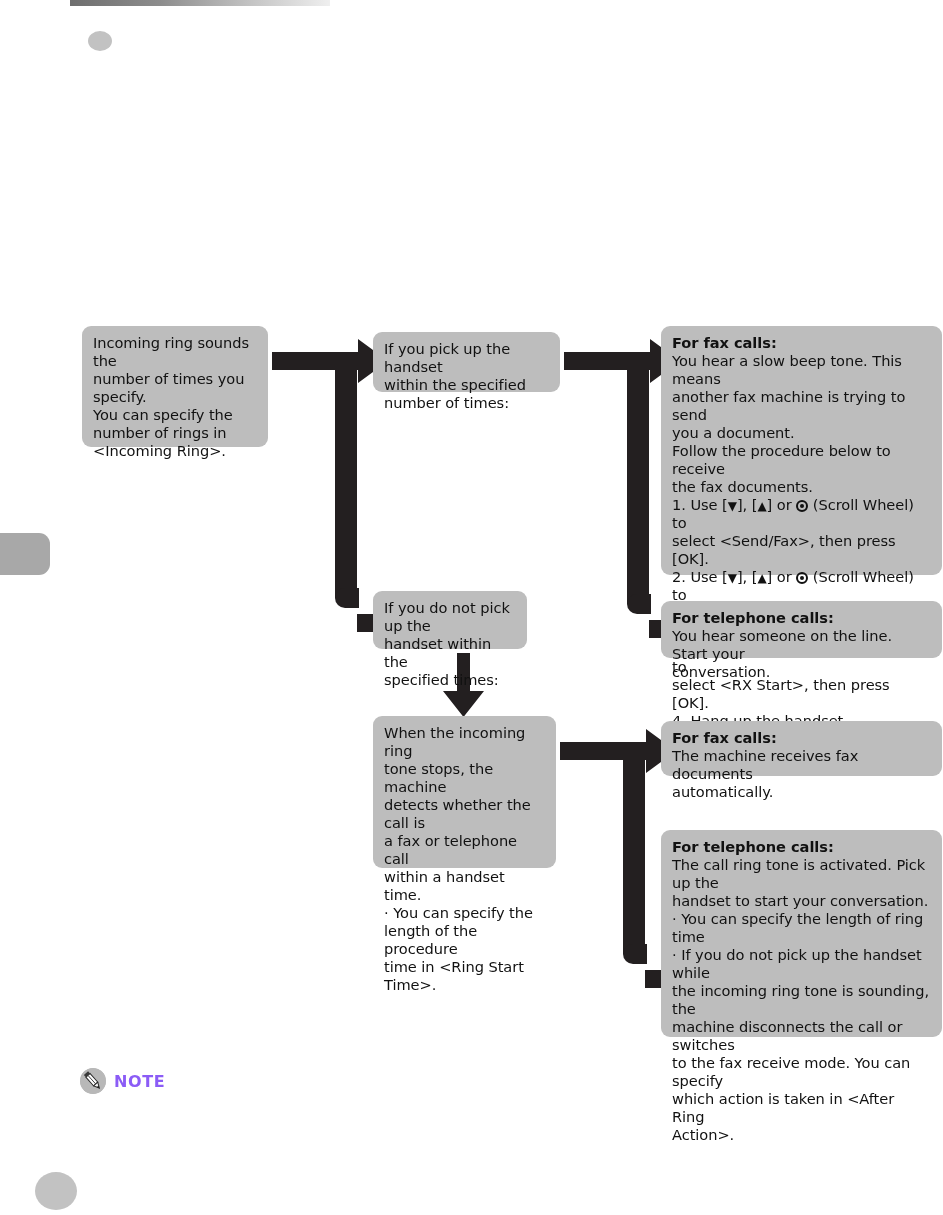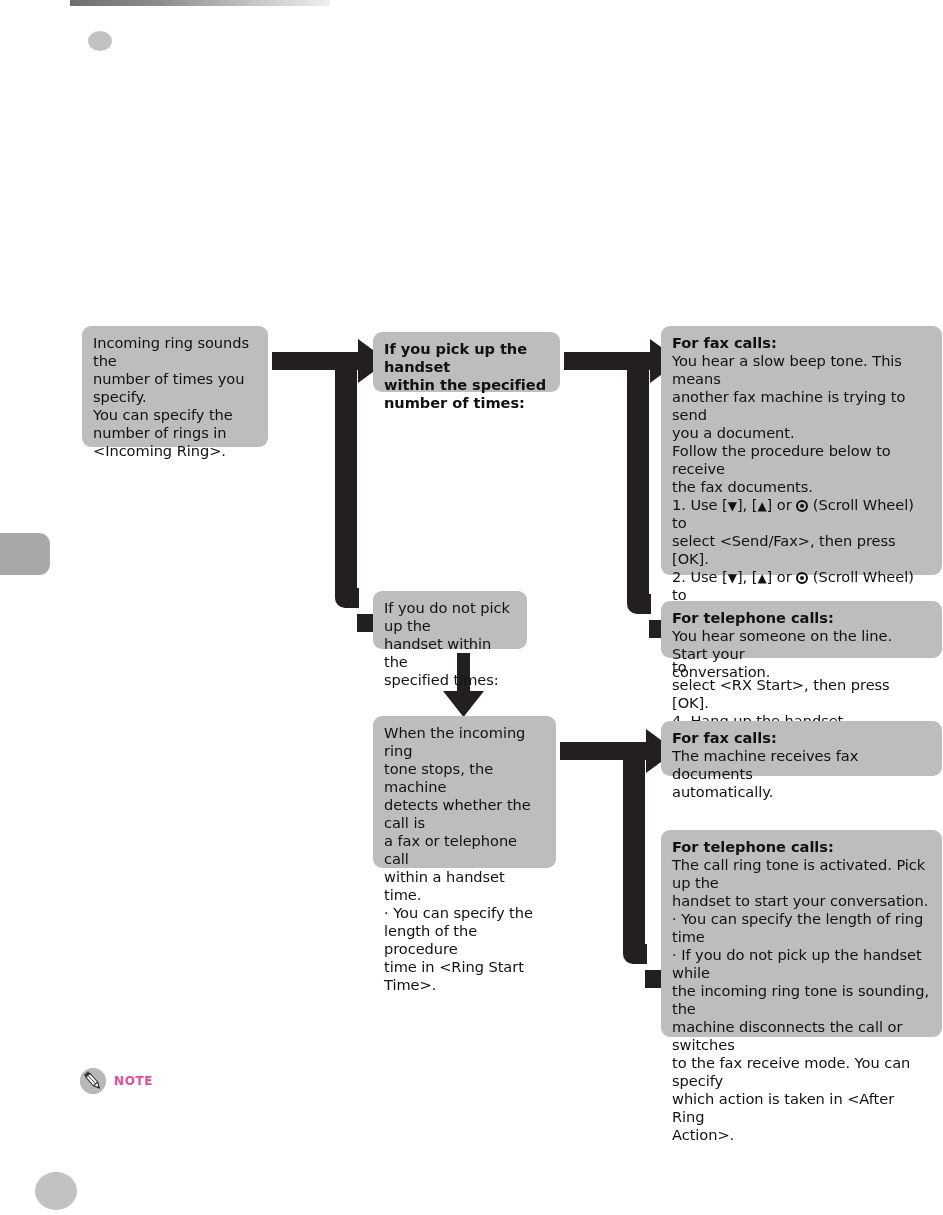--- a/index.html
+++ b/index.html
@@ -93,21 +93,21 @@
     content: "";
     position: absolute;
     left: 2px; top: 2px;
     width: 4px; height: 4px;
     border-radius: 50%;
     background: #111;
   }
 
   
   #box-incoming   { left: 82px;  top: 326px; width: 186px; height: 121px; }
-  #box-pickup     { left: 373px; top: 332px; width: 187px; height: 60px; font-weight: bold;  }
+  #box-pickup     { left: 373px; top: 332px; width: 187px; height: 60px;  }
   #box-nopickup   { left: 373px; top: 591px; width: 154px; height: 58px;  }
   #box-detect     { left: 373px; top: 716px; width: 183px; height: 152px; }
   #box-fax1       { left: 661px; top: 326px; width: 281px; height: 249px; }
   #box-tel1       { left: 661px; top: 601px; width: 281px; height: 57px;  }
   #box-fax2       { left: 661px; top: 721px; width: 281px; height: 55px;  }
   #box-tel2       { left: 661px; top: 830px; width: 281px; height: 207px; }
 
   
   #wires {
     position: absolute;
@@ -127,24 +127,24 @@
   }
   .note-icon {
     width: 26px;
     height: 26px;
     border-radius: 50%;
     background: #b8b8b8;
     position: relative;
     overflow: hidden;
   }
   .note-label {
-    font-size: 12px;
+    font-size: 16px;
     font-weight: bold;
     letter-spacing: 0.6px;
-    color: #ec4899;
+    color: #8b5cf6;
   }
 </style>
 </head>
 <body>
 
 <div class="top-rule"></div>
 <div class="chapter-dot"></div>
 <div class="side-tab"></div>
 <div class="page-circle"></div>
 

